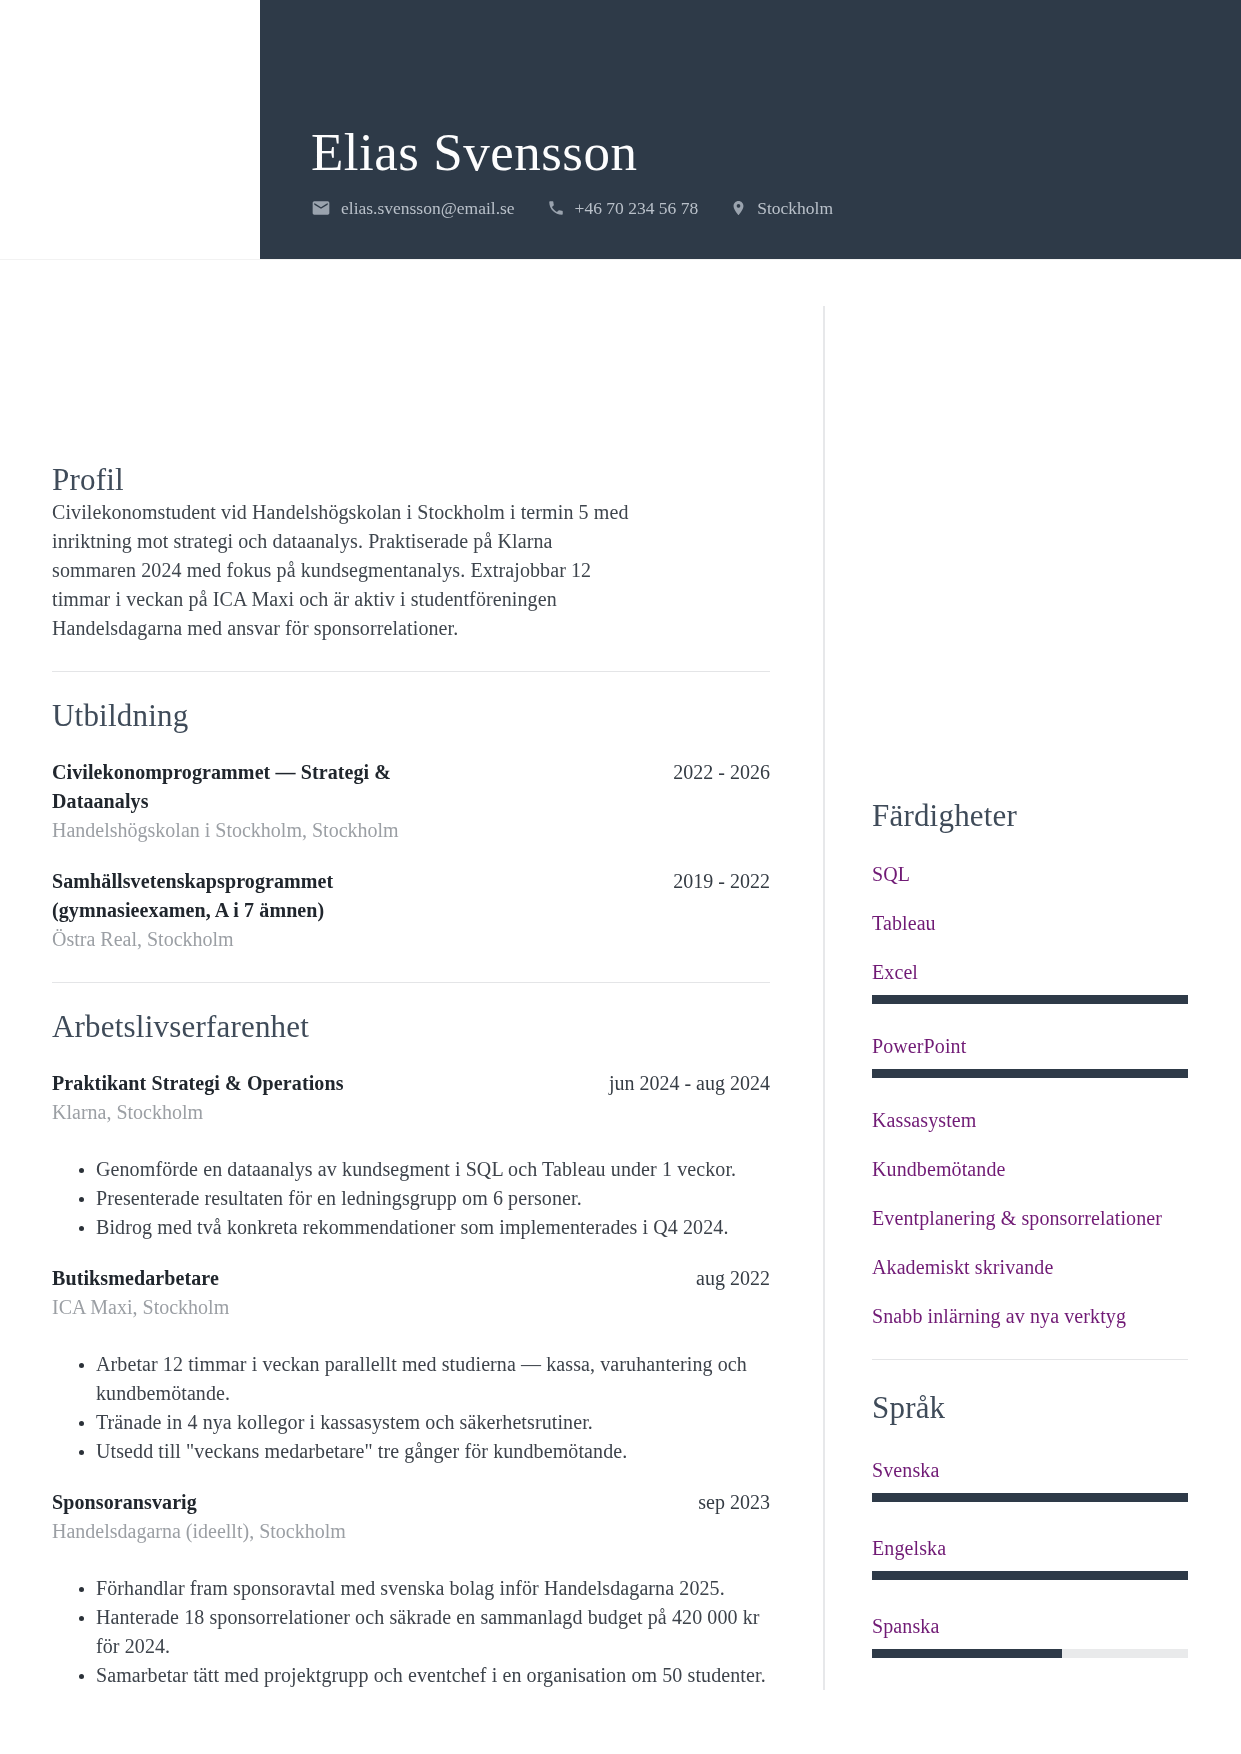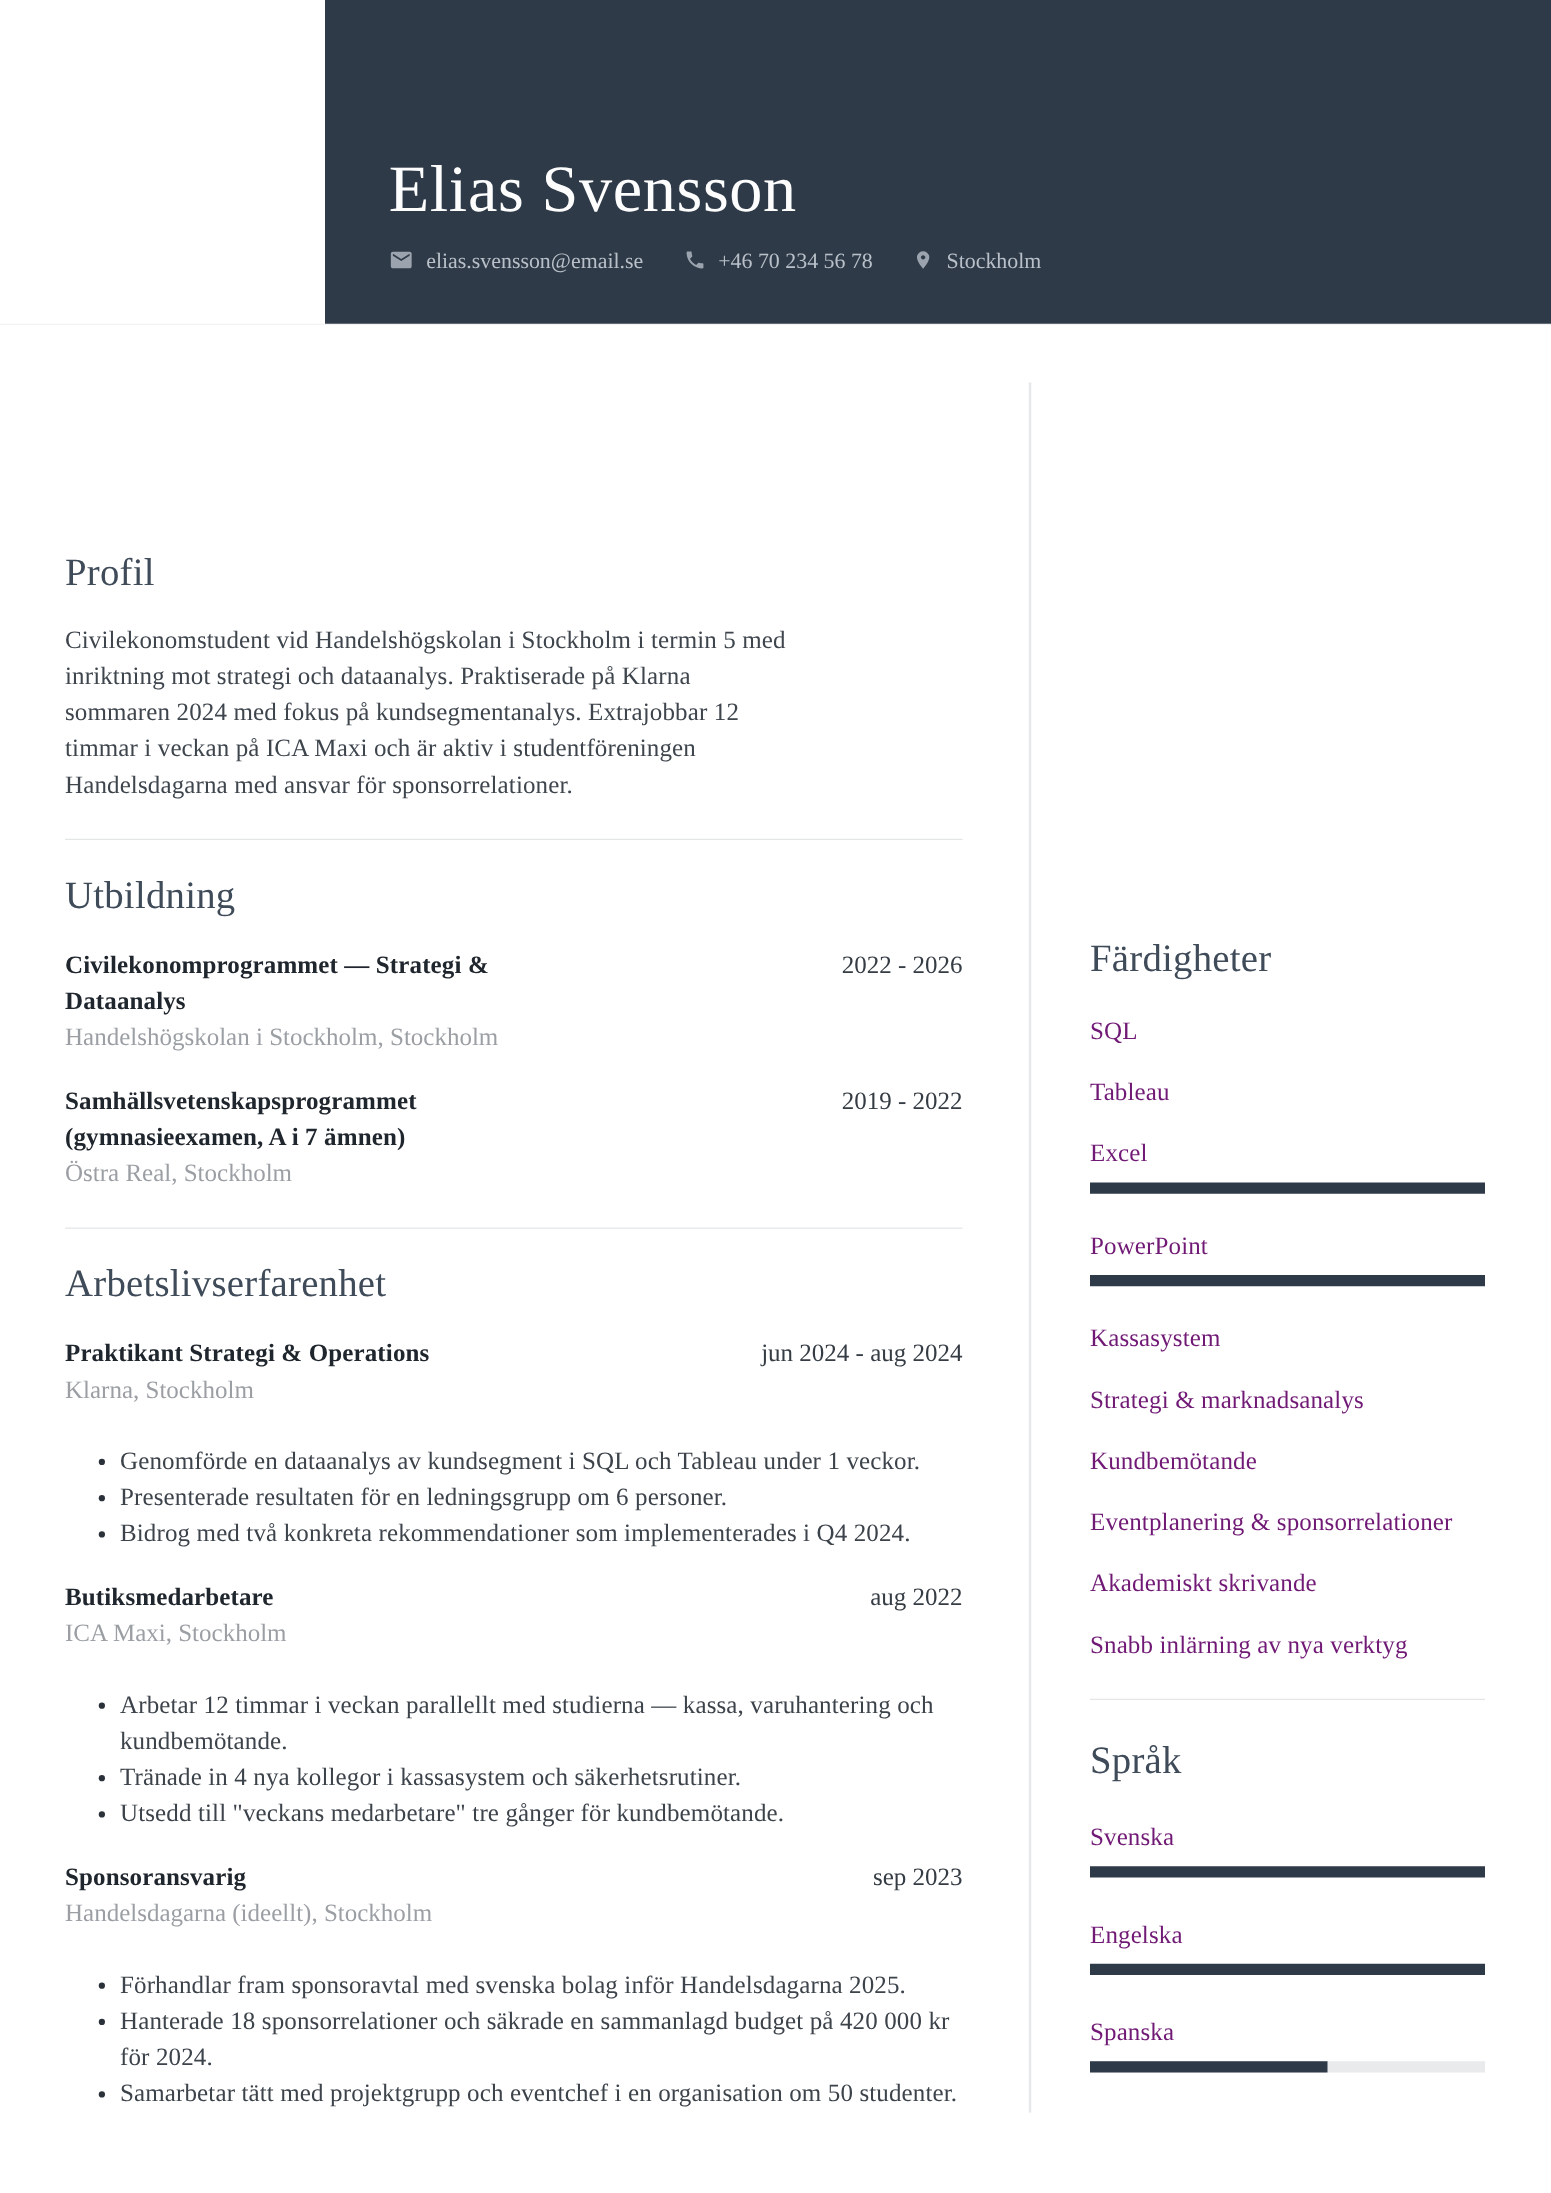--- a/index.html
+++ b/index.html
@@ -31,21 +31,21 @@
   .vline { width:2px; height:1384px; background:#e7e8ea; margin-left:53px; }
   .sidebar { width:316px; margin-left:47px; }
 
   h2.section-heading {
     margin:0; font-size:31px; font-weight:400; color:#3f4b59;
     line-height:36px; letter-spacing:0.2px;
   }
   hr.sep { border:none; border-top:1px solid #e4e5e7; margin:28px 0 26px 0; }
 
   
-  .para { margin-top:22px; }
+  .para { }
   .para div { font-size:20px; line-height:29px; color:#3e454d; letter-spacing:0.1px; }
 
   
   .entry { margin-top:24px; }
   .entry + .entry { margin-top:22px; }
   .entry-head { display:flex; justify-content:space-between; align-items:flex-start; }
   .entry-title {
     max-width:430px; font-size:20px; font-weight:700; color:#20262d;
     line-height:29px; letter-spacing:0.1px;
   }
@@ -209,23 +209,20 @@
         <div class="skill has-bar">
           <div class="skill-label">PowerPoint</div>
           <div class="bar-track">
             <div class="bar-fill" style="width: 100%;"></div>
           </div>
         </div>
         <div class="skill">
           <div class="skill-label">Kassasystem</div>
         </div>
         <div class="skill">
-          <div class="skill-label">Strategi &amp; marknadsanalys</div>
-        </div>
-        <div class="skill">
           <div class="skill-label">Kundbemötande</div>
         </div>
         <div class="skill">
           <div class="skill-label">Eventplanering &amp; sponsorrelationer</div>
         </div>
         <div class="skill">
           <div class="skill-label">Akademiskt skrivande</div>
         </div>
         <div class="skill">
           <div class="skill-label">Snabb inlärning av nya verktyg</div>

